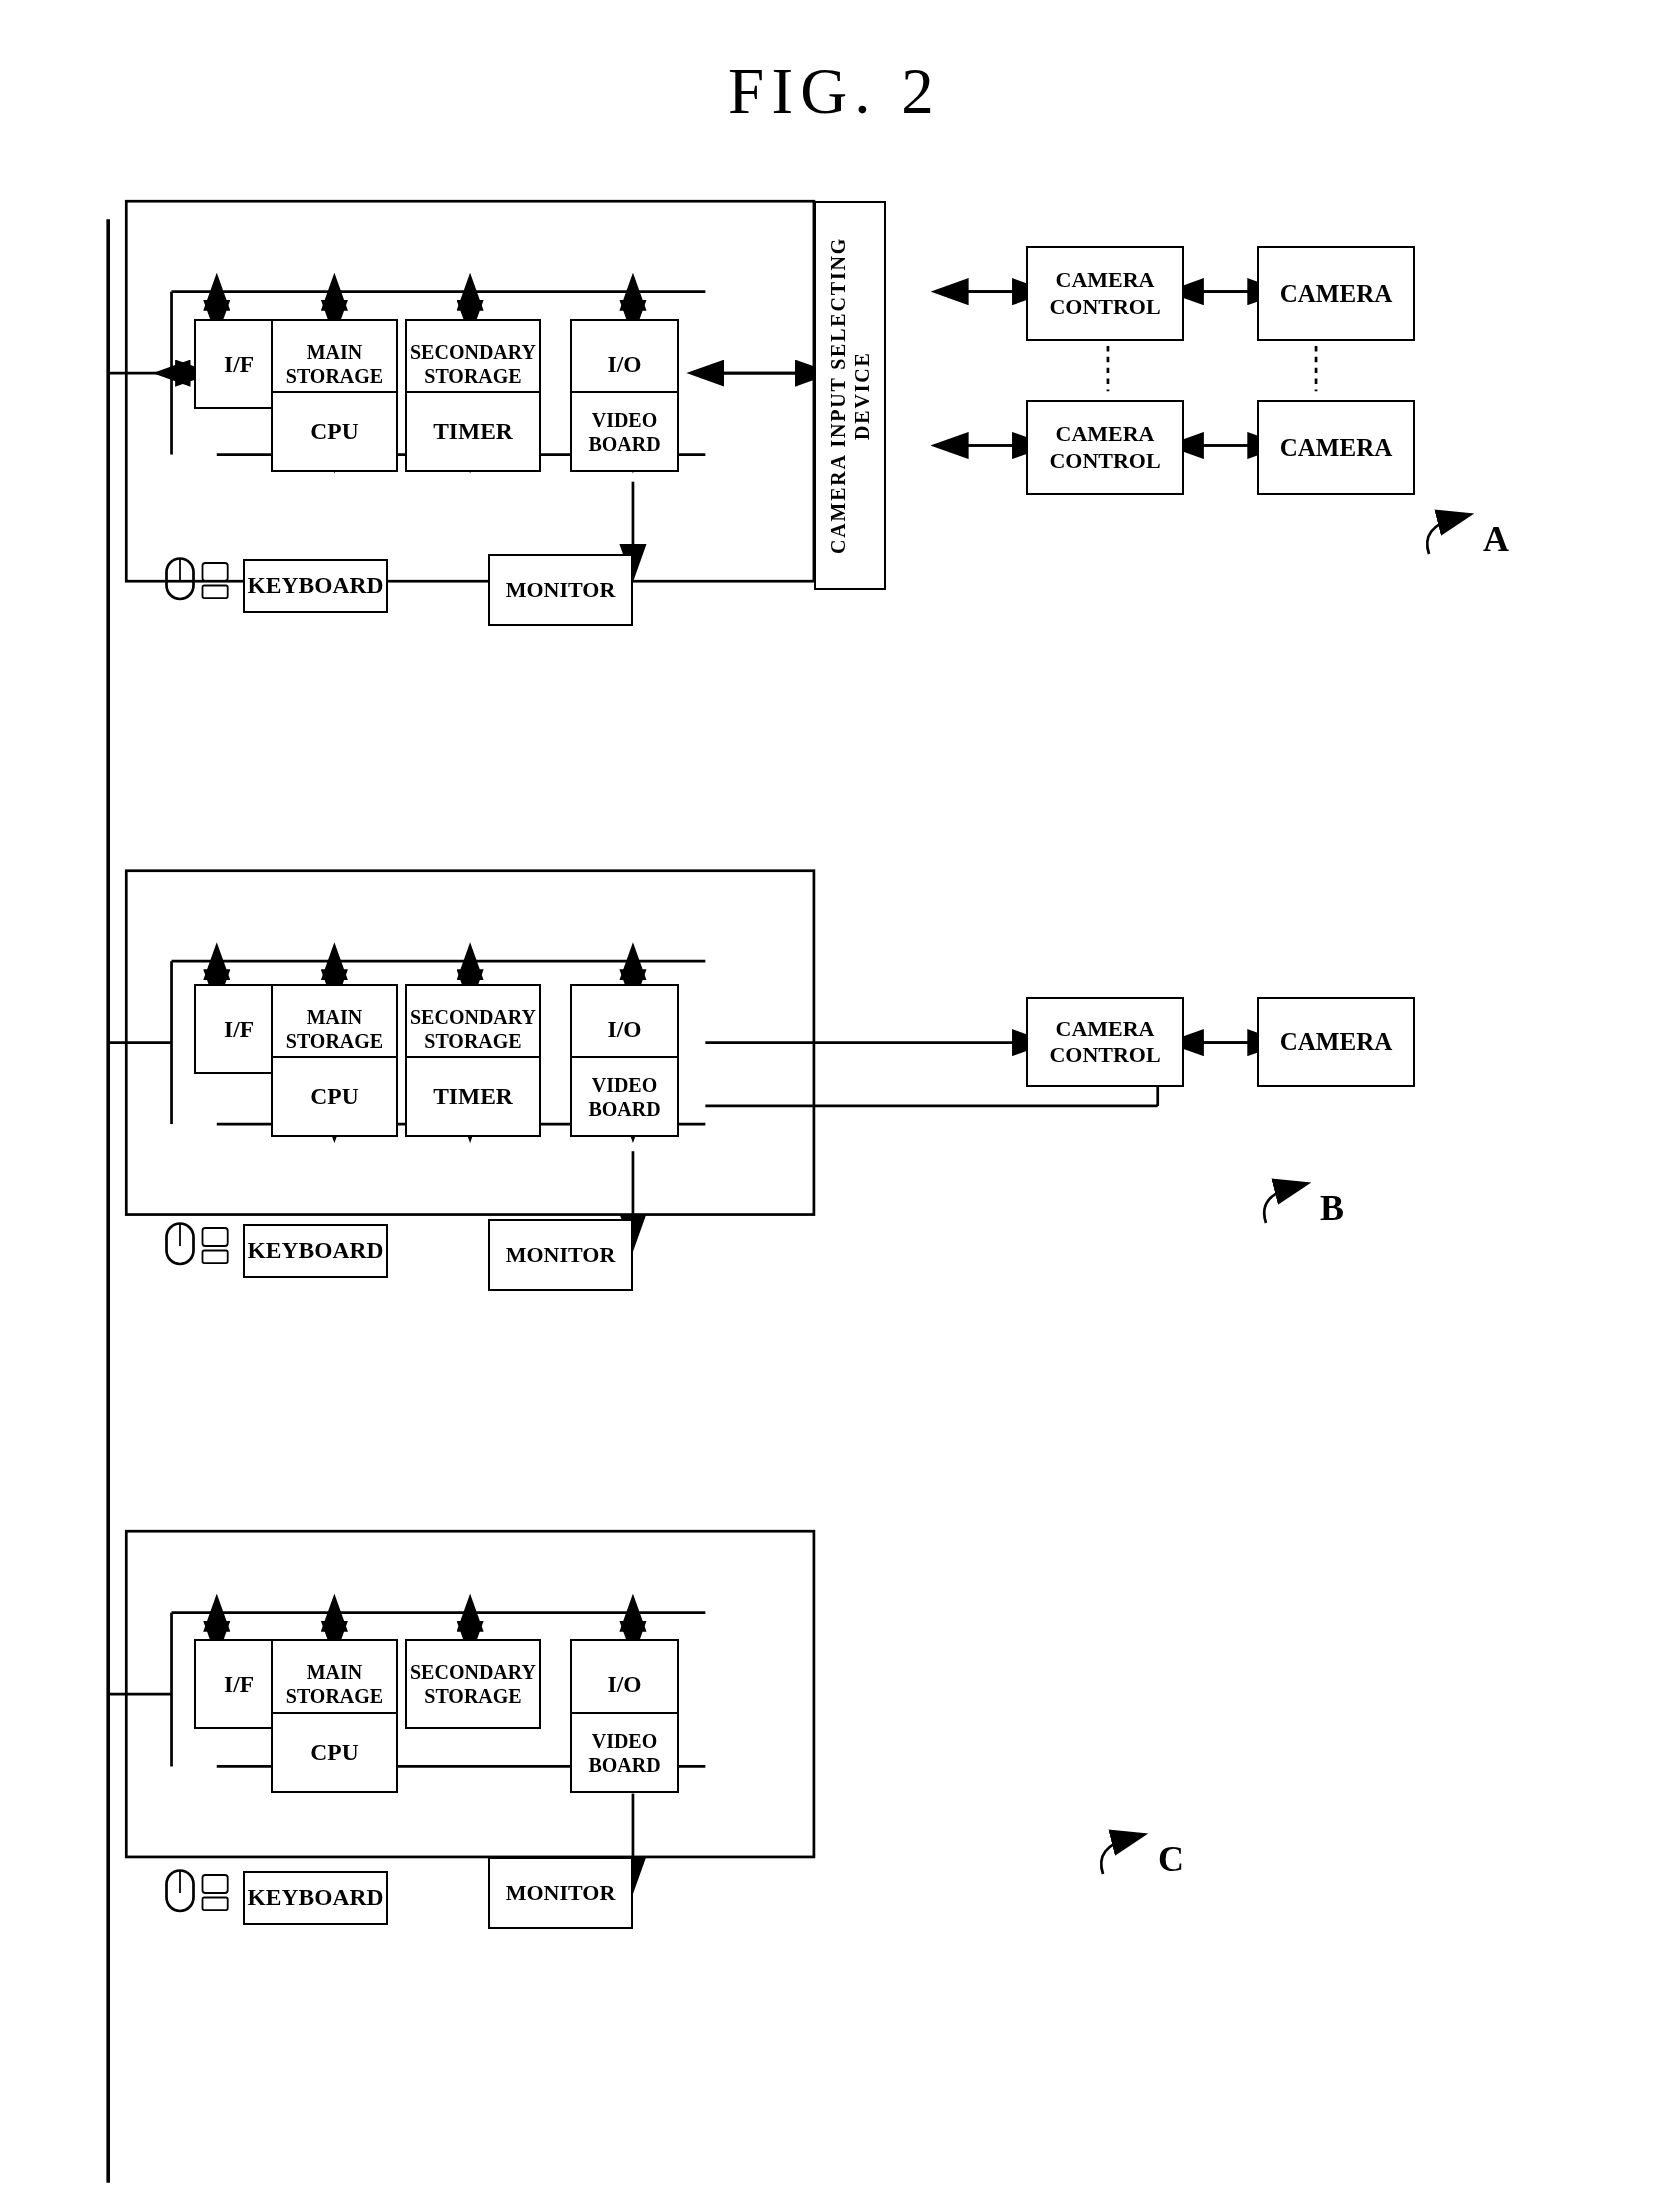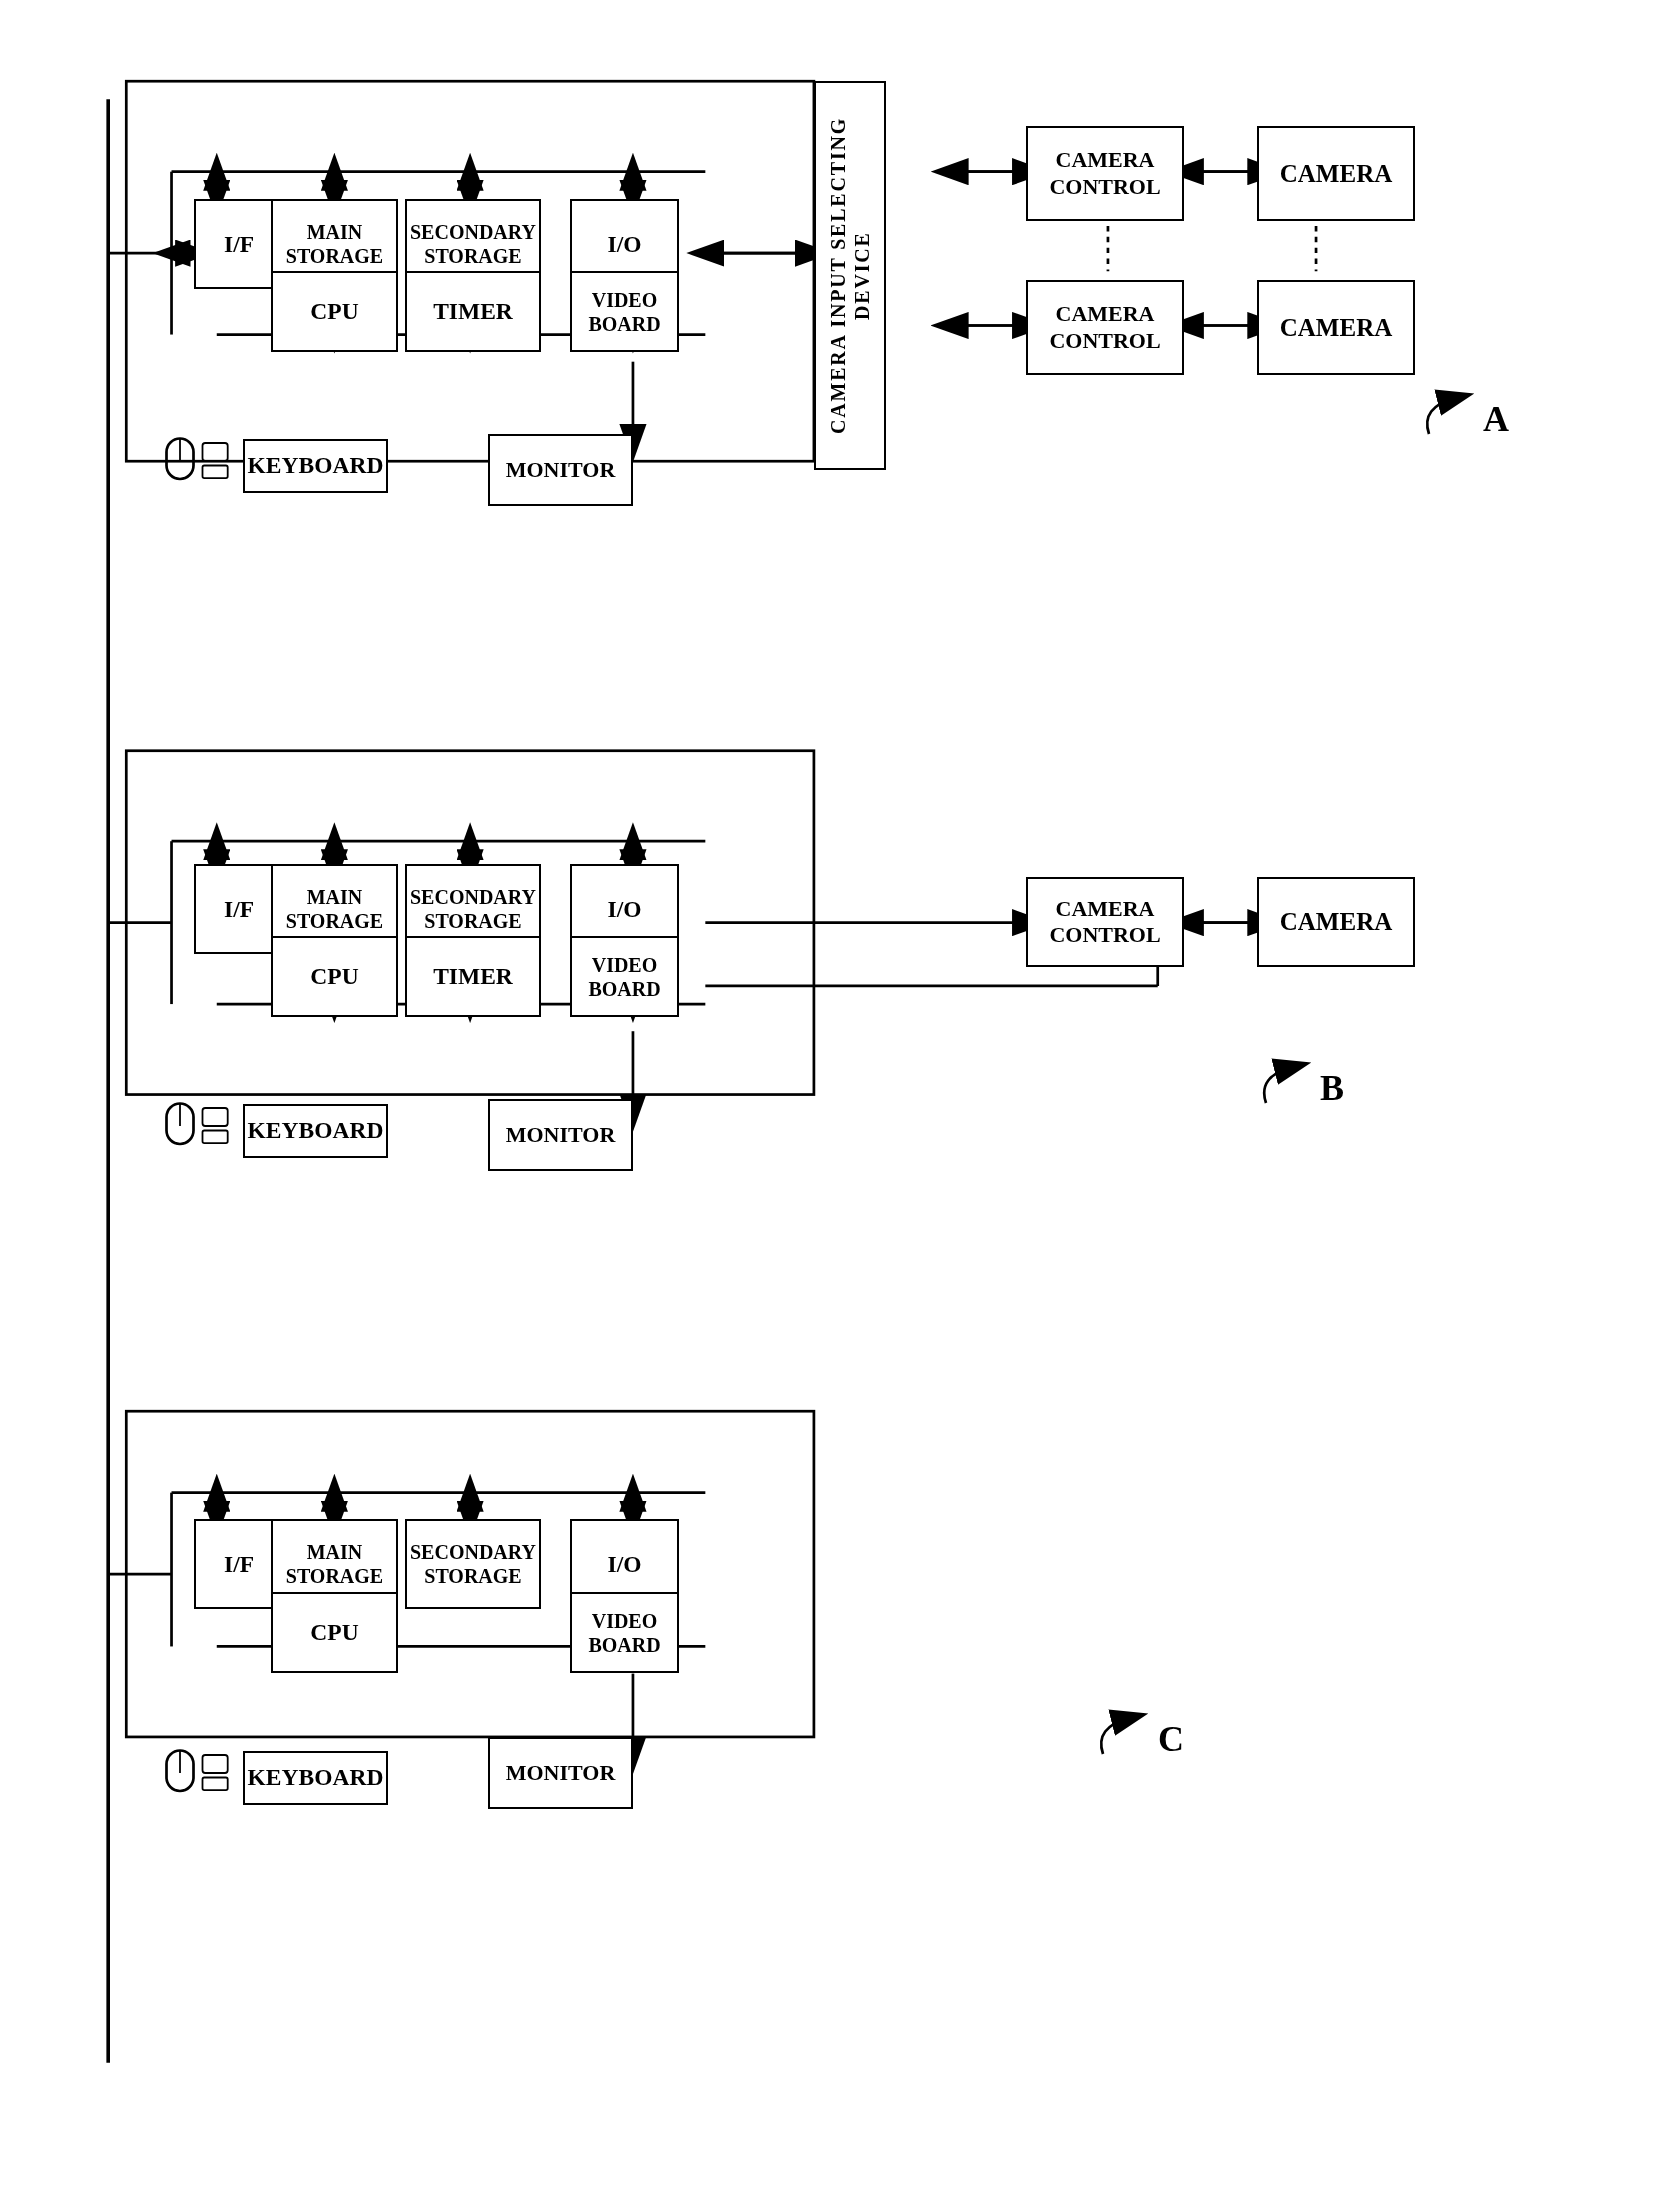--- a/index.html
+++ b/index.html
@@ -64,20 +64,21 @@
       left: 0;
       width: 100%;
       height: 100%;
       pointer-events: none;
     }
   </style>
 </head>
 <body>
 
 <div class="page">
+  <div class="fig-title">FIG. 2</div>
 
   <div class="diagram">
 
     <svg class="svg-overlay" viewBox="0 0 1680 2280" xmlns="http://www.w3.org/2000/svg">
       <defs>
         <marker id="arrow" markerWidth="10" markerHeight="7" refX="9" refY="3.5" orient="auto">
           <polygon points="0 0, 10 3.5, 0 7" fill="#000"></polygon>
         </marker>
         <marker id="arrow-rev" markerWidth="10" markerHeight="7" refX="1" refY="3.5" orient="auto">
           <polygon points="10 0, 0 3.5, 10 7" fill="#000"></polygon>

